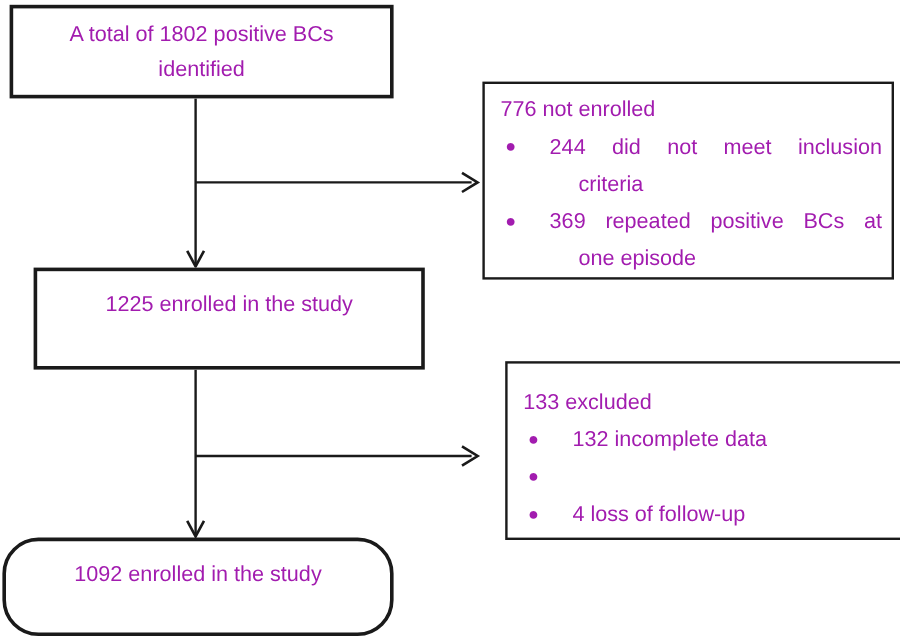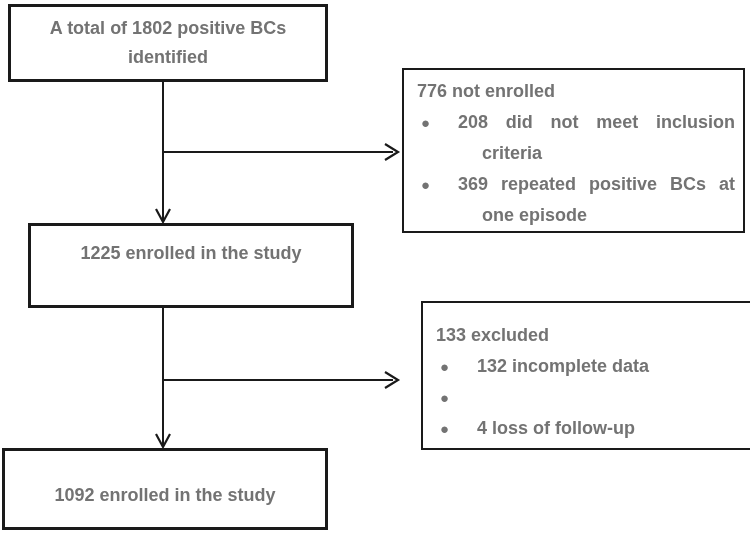--- a/index.html
+++ b/index.html
@@ -6,22 +6,22 @@
     margin: 0;
     padding: 0;
     background: #ffffff;
   }
   .canvas {
     position: relative;
     width: 750px;
     height: 534px;
     background: #ffffff;
     font-family: "Liberation Sans", sans-serif;
-    font-weight: 700;
-    color: #737373;
+    font-weight: 400;
+    color: #a21caf;
     overflow: hidden;
   }
   .overlay {
     position: absolute;
     left: 0;
     top: 0;
     width: 750px;
     height: 534px;
     pointer-events: none;
   }
@@ -50,22 +50,23 @@
     height: 85px;
     padding-top: 13px;
     line-height: 29px;
     margin-left: 26px;
   }
   .box-1092 {
     left: 2px;
     top: 448px;
     width: 326px;
     height: 82px;
-    padding-top: 30px;
+    padding-top: 13px;
     line-height: 29px;
+    border-radius: 30px;
   }
   .box-right {
     border-width: 2px;
     line-height: 31px;
   }
   .box-not-enrolled {
     left: 402px;
     top: 68px;
     width: 343px;
     height: 165px;
@@ -126,21 +127,21 @@
   <div class="box box-center box-total">
     <div>A total of 1802 positive BCs</div>
     <div>identified</div>
   </div>
 
   <div class="box box-right box-not-enrolled">
     <div>776 not enrolled</div>
     <div class="bullet-row">
       <span class="bullet-glyph">●</span>
       <span class="bullet-text">
-        <span class="jline">208 did not meet inclusion</span>
+        <span class="jline">244 did not meet inclusion</span>
         <span class="pline">criteria</span>
       </span>
     </div>
     <div class="bullet-row">
       <span class="bullet-glyph">●</span>
       <span class="bullet-text">
         <span class="jline">369 repeated positive BCs at</span>
         <span class="pline">one episode</span>
       </span>
     </div>

